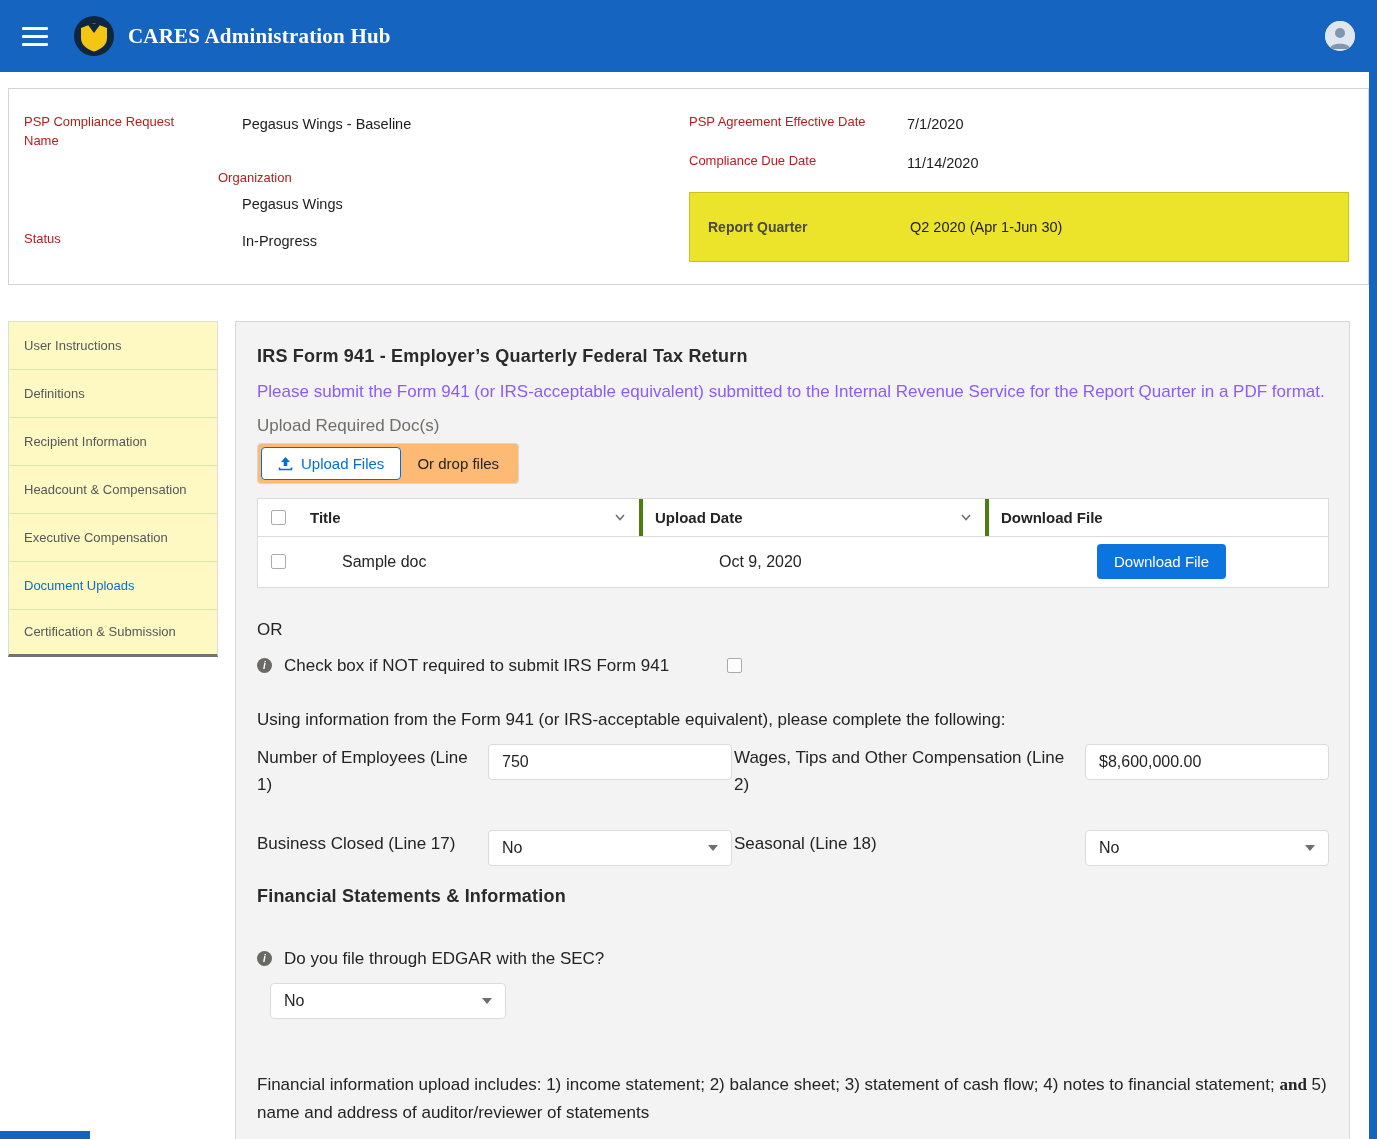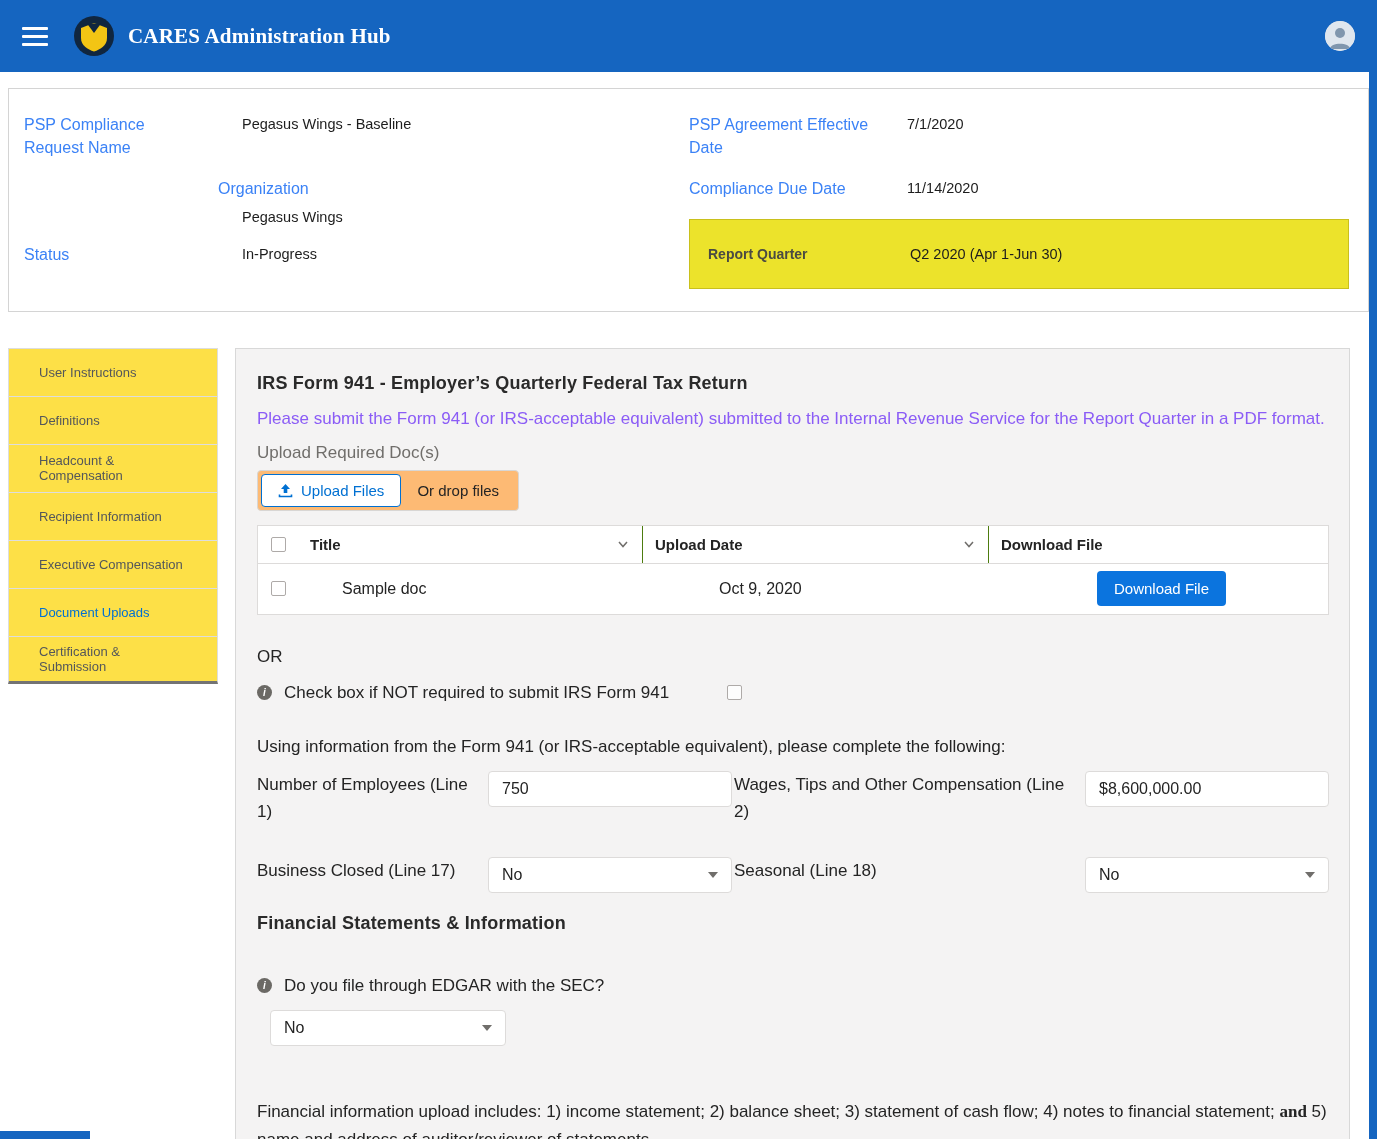--- a/index.html
+++ b/index.html
@@ -11,49 +11,49 @@
   .hamburger { width: 26px; display: flex; flex-direction: column; gap: 5px; cursor: pointer; margin-right: 26px; }
   .hamburger span { display: block; height: 3px; background: #fff; border-radius: 1px; }
   .logo { width: 40px; height: 40px; margin-right: 14px; }
   .app-title { font-family: "Liberation Serif", serif; font-weight: 700; font-size: 21px; color: #ffffff; letter-spacing: .2px; }
   .header-spacer { flex: 1; }
   .avatar { width: 30px; height: 30px; border-radius: 50%; background: #dfe6ee; display: flex; align-items: flex-end; justify-content: center; overflow: hidden; cursor: pointer; }
 
   
   .summary-card { margin: 16px 8px 0 8px; border: 1px solid #d4d4d4; background: #fff; display: grid; grid-template-columns: 1fr 1fr; padding: 24px 14px 22px 15px; }
   .field-row { display: grid; grid-template-columns: 210px 1fr; column-gap: 8px; margin-bottom: 18px; }
-  .field-label { font-size: 16px; color: #3b82f6; line-height: 1.45; }
+  .field-label { font-size: 13px; color: #b91c1c; line-height: 1.45; }
   .field-value { font-size: 14.5px; color: #1d1d1d; line-height: 1.4; padding-top: 1px; }
   .org-field { margin-left: 194px; margin-bottom: 16px; }
   .org-field .field-label { margin-bottom: 5px; }
   .quarter-box { background: #ece32b; border: 1px solid #c9c01c; height: 70px; display: grid; grid-template-columns: 202px 1fr; align-items: center; padding: 0 18px; margin-top: 4px; margin-right: 5px; }
   .quarter-label { font-size: 14px; font-weight: 700; color: #4a4a43; }
   .quarter-value { font-size: 14.5px; color: #1d1d1d; }
 
   
   .content-row { display: flex; align-items: flex-start; gap: 17px; margin: 36px 27px 0 8px; }
 
   .sidebar { width: 210px; flex-shrink: 0; }
-  .sidebar-item { height: 48px; background: #fde047; border: 1px solid #ddd; border-bottom: none; display: flex; align-items: center; padding: 0 30px; font-size: 13px; color: #54575a; cursor: pointer; }
+  .sidebar-item { height: 48px; background: #fef9c3; border: 1px solid #ddd; border-bottom: none; display: flex; align-items: center; padding: 0 15px; font-size: 13px; color: #54575a; cursor: pointer; }
   .sidebar-item:last-child { border-bottom: 3px solid #737373; }
   .sidebar-item.active { color: #0070d2; }
 
   .panel { flex: 1; background: #f4f3f3; border: 1px solid #d8d8d8; padding: 22px 20px 40px 21px; min-height: 835px; }
   .panel h1 { font-size: 18px; font-weight: 700; color: #2a2a2a; margin: 0; line-height: 24px; letter-spacing: .2px; }
   .panel-desc { font-size: 17px; line-height: 28px; margin-top: 10px; color: #8b5cf6; max-width: 1070px; }
   .upload-label { font-size: 17px; color: #706e6b; margin-top: 10px; }
 
   .upload-area { display: inline-flex; align-items: center; border: 1px solid #d8d6d4; background: #fdba74; border-radius: 4px; margin-top: 7px; padding: 3px; }
   .upload-btn { display: inline-flex; align-items: center; gap: 8px; background: #fff; border: 1px solid #0070d2; border-radius: 4px; color: #0070d2; font-size: 15px; padding: 7px 16px; cursor: pointer; }
   .drop-text { font-size: 15px; color: #242424; padding: 0 16px; }
 
   .doc-table { margin-top: 14px; border: 1px solid #dddbda; background: #fff; }
   .doc-table .thead, .doc-table .trow { display: grid; grid-template-columns: 40px 345px 346px 1fr; align-items: center; }
   .doc-table .thead { height: 38px; border-bottom: 1px solid #dddbda; }
-  .doc-table .th { font-size: 15px; font-weight: 700; color: #242424; padding: 0 12px; height: 100%; display: flex; align-items: center; justify-content: space-between; border-right: 1px solid #4d7c0f; cursor: pointer; }
+  .doc-table .th { font-size: 15px; font-weight: 700; color: #242424; padding: 0 12px; height: 100%; display: flex; align-items: center; justify-content: space-between; border-right: 4px solid #4d7c0f; cursor: pointer; }
   .doc-table .th.last { border-right: none; cursor: default; }
   .doc-table .trow { height: 50px; gap: 32px; }
   .doc-table .td { font-size: 16px; color: #242424; padding: 0 12px; }
   .cell-check { display: flex; justify-content: center; }
 
   input[type="checkbox"] { appearance: none; -webkit-appearance: none; width: 15px; height: 15px; border: 1px solid #aeaaa8; border-radius: 2px; background: #fff; margin: 0; cursor: pointer; }
 
   .btn-primary { background: #0b74de; color: #fff; border: none; border-radius: 4px; font-size: 15px; padding: 9px 17px; cursor: pointer; font-family: "Liberation Sans", sans-serif; }
 
   .or-text { font-size: 17px; margin-top: 32px; }
@@ -141,22 +141,22 @@
       <div class="quarter-value">Q2 2020 (Apr 1-Jun 30)</div>
     </div>
   </div>
 </section>
 
 <div class="content-row">
 
   <nav class="sidebar">
     <div class="sidebar-item">User Instructions</div>
     <div class="sidebar-item">Definitions</div>
+    <div class="sidebar-item">Recipient Information</div>
     <div class="sidebar-item">Headcount &amp; Compensation</div>
-    <div class="sidebar-item">Recipient Information</div>
     <div class="sidebar-item">Executive Compensation</div>
     <div class="sidebar-item active">Document Uploads</div>
     <div class="sidebar-item">Certification &amp; Submission</div>
   </nav>
 
   <main class="panel">
 
     <h1>IRS Form 941 - Employer’s Quarterly Federal Tax Return</h1>
     <div class="panel-desc">Please submit the Form 941 (or IRS-acceptable equivalent) submitted to the Internal Revenue Service for the Report Quarter in a PDF format.</div>
     <div class="upload-label">Upload Required Doc(s)</div>

